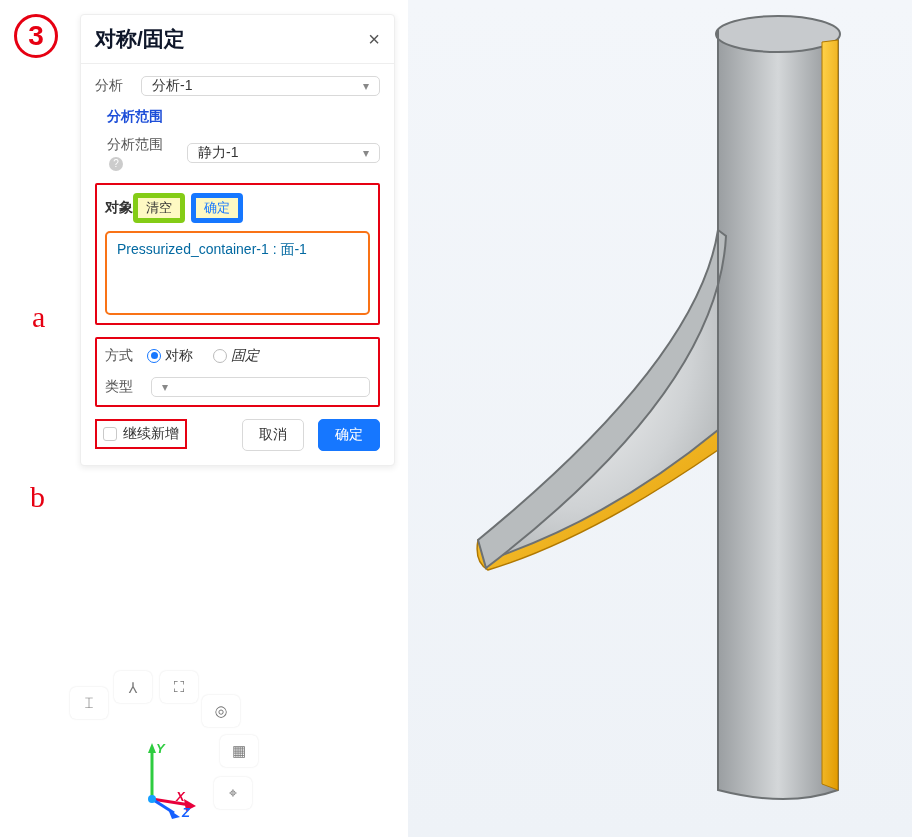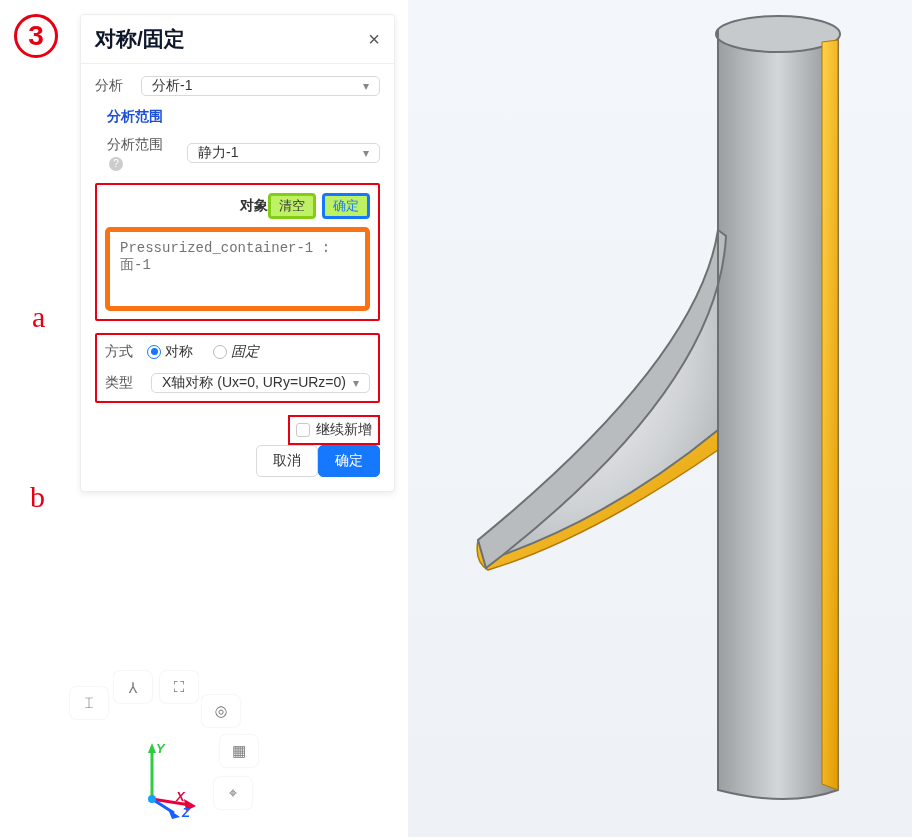--- a/index.html
+++ b/index.html
@@ -82,49 +82,49 @@
   }
 
   .checkbox {
     width: 14px; height: 14px; border: 1px solid #c9c9c9; border-radius: 3px;
     display: inline-block; margin-right: 6px; vertical-align: -2px;
     background: #fff;
   }
 
   
   .obj-box { border: 2px solid #e60012; border-radius: 2px; padding: 8px; margin: 4px 0 12px 0; }
-  .obj-header { display: flex; align-items: center; justify-content: flex-end; margin-bottom: 8px; }
+  .obj-header { display: flex; align-items: center; justify-content: flex-start; margin-bottom: 8px; }
   .obj-title { font-weight: 600; }
   .mini-btns { display: flex; gap: 6px; }
   .mini-btn {
-    border: 3px solid #84cc16; border-radius: 4px;
-    padding: 1px 8px; font-size: 13px; background: #bef264; cursor: pointer;
+    border: 5px solid #84cc16; border-radius: 4px;
+    padding: 1px 8px; font-size: 13px; background: #fef9c3; cursor: pointer;
   }
   .mini-btn.primary { border-color: #1677ff; color: #1677ff; }
   .obj-list {
-    border: 5px solid #f97316; border-radius: 5px;
-    min-height: 84px; padding: 8px 10px; color: #737373; background: #fff; font-family: Liberation Mono, monospace;
+    border: 2px solid #f97316; border-radius: 5px;
+    min-height: 84px; padding: 8px 10px; color: #0369a1; background: #fff;
   }
 
   
   .method-box { border: 2px solid #e60012; border-radius: 2px; padding: 8px; margin-bottom: 12px; }
   .radio-row { display: flex; align-items: center; gap: 6px; }
   .radio {
     width: 14px; height: 14px; border: 1px solid #bbb; border-radius: 50%;
     display: inline-flex; align-items: center; justify-content: center; margin-right: 4px;
   }
   .radio.checked { border-color: #1677ff; }
   .radio.checked::after {
     content: ""; width: 7px; height: 7px; border-radius: 50%; background: #1677ff;
   }
 
   
-  .footer-row { display: flex; align-items: flex-end; justify-content: space-between; margin-top: 4px; flex-direction: column; }
+  .footer-row { display: flex; align-items: flex-start; justify-content: space-between; margin-top: 4px; }
   .keep-add { border: 2px solid #e60012; padding: 4px 6px; display: inline-flex; align-items: center; }
-  .btns { display: flex; gap: 0; }
+  .btns { display: flex; gap: 14px; }
   .btn {
     height: 32px; padding: 0 16px; border-radius: 5px; border: 1px solid #d9d9d9;
     background: #fff; cursor: pointer; display: inline-flex; align-items: center;
   }
   .btn.primary { background: #1677ff; border-color: #1677ff; color: #fff; }
 
   
   .viewport {
     position: absolute;
     left: 408px; top: 0; right: 0; bottom: 0;
@@ -209,21 +209,20 @@
           <span>对称</span>
         </span>
         <span style="display:inline-flex;align-items:center;font-style:italic;">
           <span class="radio"></span>
           <span>固定</span>
         </span>
       </div>
       <div class="form-row" style="margin-bottom:0;">
         <span class="form-label">类型</span>
         <div class="select">
-          <span>X轴对称 (Ux=0, URy=URz=0)</span>
           <span class="caret">▾</span>
         </div>
       </div>
     </div>
 
     <div class="footer-row">
       <span class="keep-add">
         <span class="checkbox"></span>
         <span>继续新增</span>
       </span>

